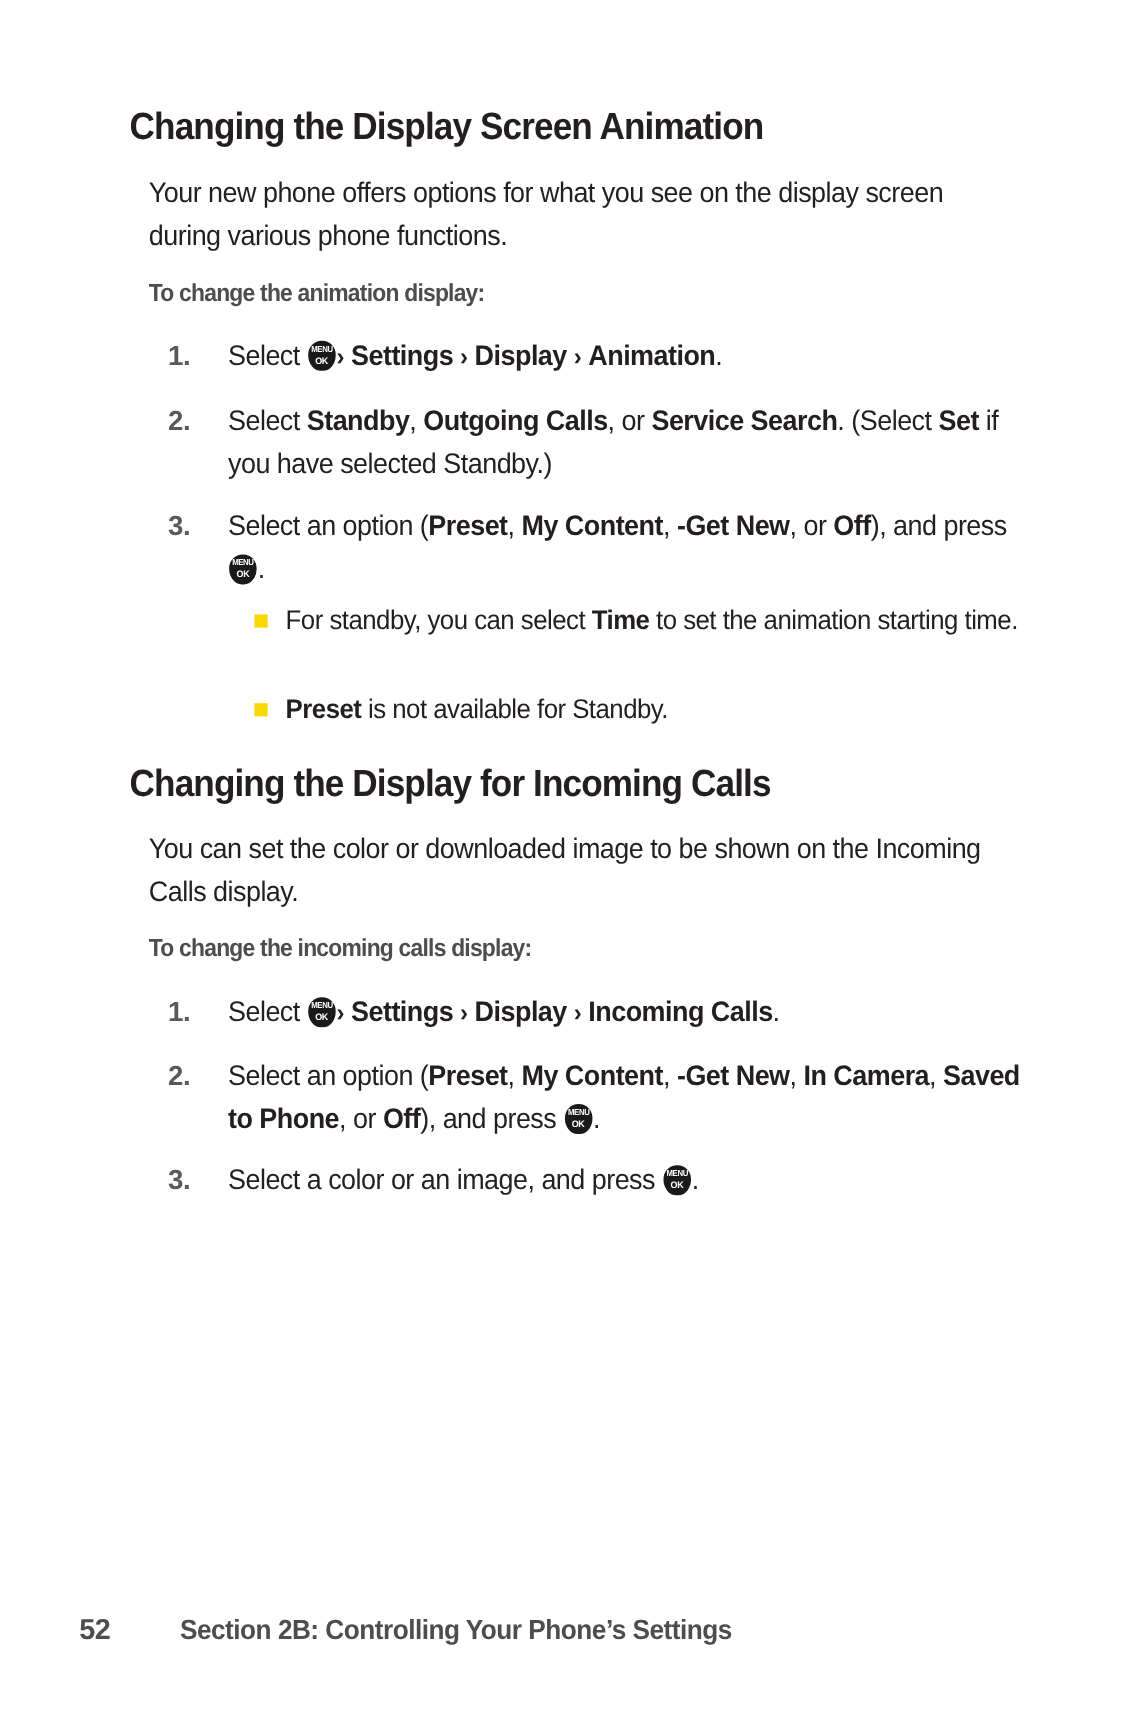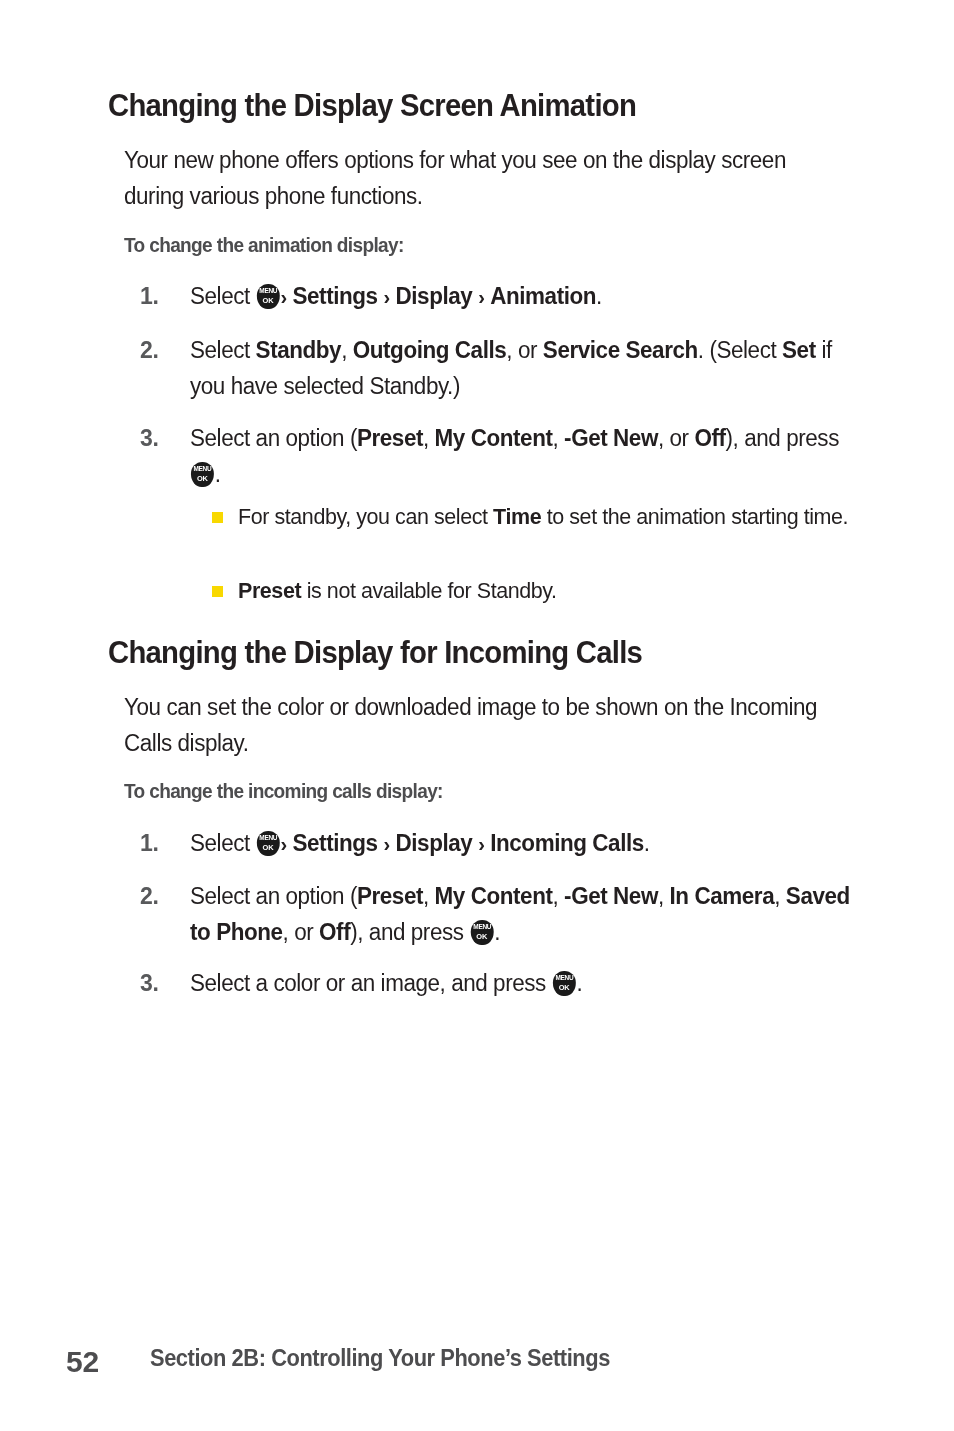--- a/index.html
+++ b/index.html
@@ -181,21 +181,21 @@
     top: 1345px;
     width: 954px;
     height: 40px;
   }
   .footer-page {
     position: absolute;
     left: 66px;
     top: 0;
     color: #4d4d4f;
     font-weight: bold;
-    font-size: 30px;
+    font-size: 24px;
     letter-spacing: -0.3px;
   }
   .footer-title {
     position: absolute;
     left: 150px;
     top: 0;
     color: #4d4d4f;
     font-weight: bold;
     font-size: 23px;
     letter-spacing: -0.45px;

